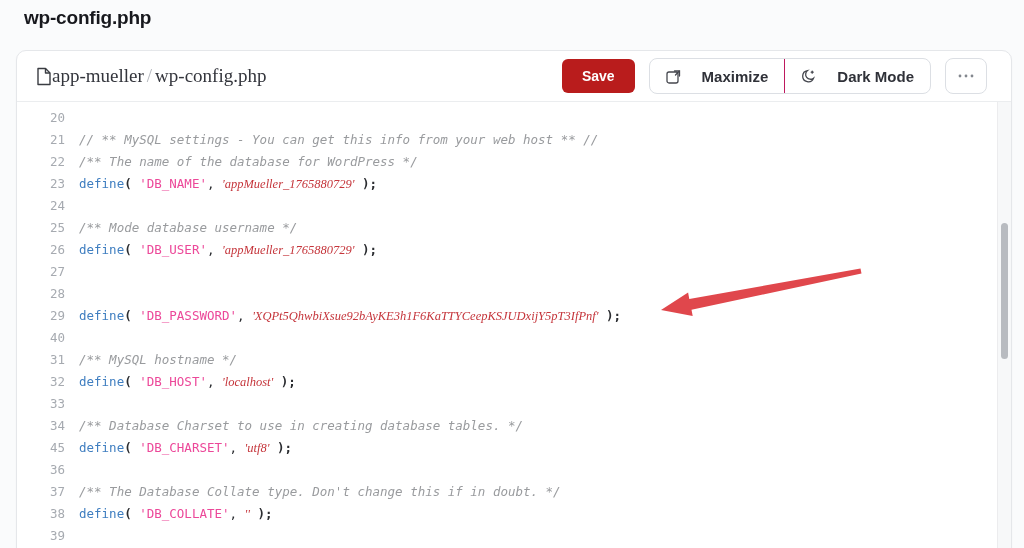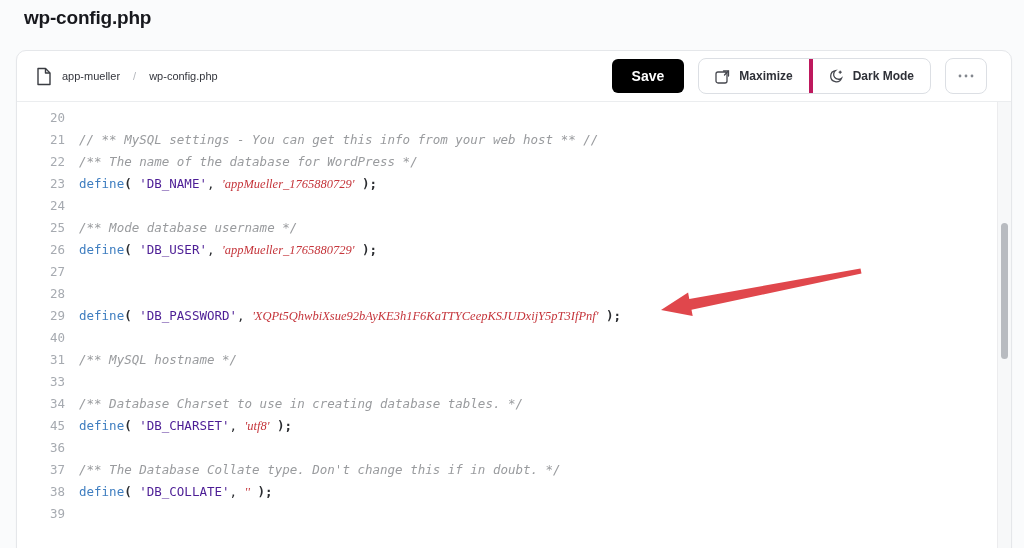--- a/index.html
+++ b/index.html
@@ -18,56 +18,56 @@
     position:absolute; left:16px; top:50px; width:996px; height:510px;
     background:#ffffff; border:1px solid #e5e7ea; border-radius:10px;
     box-shadow:0 1px 2px rgba(20,22,26,0.04);
   }
   .card-header {
     position:absolute; top:0; left:0; right:0; height:51px;
     display:flex; align-items:center;
     padding:0 24px 0 19px;
     border-bottom:1px solid #ebedef;
   }
-  .crumbs { display:flex; align-items:center; gap:10px; font-size:11px; color:#33353c; }
+  .crumbs { display:flex; align-items:center; font-size:19px; color:#33353c;font-family:Liberation Serif, serif; }
   .crumb-sep { color:#b4b7bd; padding:0 3px; }
   .hdr-actions { margin-left:auto; display:flex; align-items:center; gap:14px; }
   .btn-save {
     height:34px; padding:0 20px; border:none; border-radius:6px;
     background:#5a6bd5; color:#ffffff; font-size:14px; font-weight:bold;
     font-family:"Liberation Sans", sans-serif; cursor:pointer;
   }
   .btn-group {
     display:flex; align-items:stretch; height:36px;
     border:1px solid #dcdfe4; border-radius:8px; background:#fff; overflow:hidden;
   }
   .btn-seg {
-    display:flex; align-items:center; gap:9px; padding:0 16px;
+    display:flex; align-items:center; gap:21px; padding:0 16px;
     background:none; border:none; cursor:pointer;
-    font-size:12px; font-weight:bold; color:#2f3138;
+    font-size:15px; font-weight:bold; color:#2f3138;
     font-family:"Liberation Sans", sans-serif;
   }
-  .btn-seg + .btn-seg { border-left:4px solid #be185d; }
+  .btn-seg + .btn-seg { border-left:1px solid #be185d; }
   .btn-more {
     width:42px; height:36px; border:1px solid #dcdfe4; border-radius:8px;
     background:#fff; display:flex; align-items:center; justify-content:center; cursor:pointer;
   }
   .icon { display:inline-flex; flex-shrink:0; }
   
   .editor { position:absolute; top:51px; bottom:0; left:0; right:0; display:flex; overflow:hidden; }
   .code-scroll {
     flex:1; padding-top:5px; background:#fff;
     font-family:"DejaVu Sans Mono", monospace; font-size:12.5px;
   }
   .code-line { display:flex; height:22px; line-height:22px; }
   .ln { width:48px; text-align:right; color:#a6aab0; flex-shrink:0; user-select:none; }
   .lc { padding-left:14px; white-space:pre; color:#2b2d31; }
   .tk-comment { color:#999b9e; font-style:italic;text-align:right; }
   .tk-keyword { color:#3f7ec0; }
-  .tk-string  { color:#4c1d95; }
+  .tk-string  { color:#ec4899; }
   .tk-string2 { color:#c5353b; font-style:italic;font-family:Liberation Serif, serif; }
   .tk-punct   { color:#2b2d31; font-weight:bold; }
   .tk-plain   { color:#2b2d31; }
   .scroll-gutter {
     width:14px; background:#f7f8f9; border-left:1px solid #ececee; position:relative;
   }
   .scroll-thumb {
     position:absolute; left:3px; width:7px; top:121px; height:136px;
     background:#b8bbc0; border-radius:4px; cursor:pointer;
   }
@@ -85,21 +85,21 @@
         <svg width="16" height="19" viewBox="0 0 16 19" fill="none" stroke="#3a3c42" stroke-width="1.4" stroke-linejoin="round">
           <path d="M2 1.5 H9.5 L14 6 V17.5 H2 Z"></path>
           <path d="M9.5 1.5 V6 H14"></path>
         </svg>
       </span>
       <span>app-mueller</span>
       <span class="crumb-sep">/</span>
       <span>wp-config.php</span>
     </div>
     <div class="hdr-actions">
-      <button class="btn-save" style="background: #000000;">Save</button>
+      <button class="btn-save" style="background: #b91c1c;">Save</button>
       <div class="btn-group">
         <button class="btn-seg">
           <span class="icon">
             <svg width="15" height="15" viewBox="0 0 15 15" fill="none" stroke="#45474e" stroke-width="1.3">
               <rect x="1" y="3" width="11" height="11" rx="2"></rect>
               <path d="M8.5 2 H13.5 V7" stroke-linecap="round"></path>
               <path d="M13.2 2.3 L9.5 6" stroke-linecap="round"></path>
             </svg>
           </span>
           <span>Maximize</span>
@@ -169,20 +169,24 @@
         </div>
         <div class="code-line">
           <span class="ln">40</span>
           <span class="lc"></span>
         </div>
         <div class="code-line">
           <span class="ln">31</span>
           <span class="lc"><span class="tk-comment">/** MySQL hostname */</span></span>
         </div>
         <div class="code-line">
+          <span class="ln">32</span>
+          <span class="lc"><span class="tk-keyword">define</span><span class="tk-punct">(</span><span class="tk-plain"> </span><span class="tk-string">'DB_HOST'</span><span class="tk-plain">, </span><span class="tk-string2">'localhost'</span><span class="tk-plain"> </span><span class="tk-punct">);</span></span>
+        </div>
+        <div class="code-line">
           <span class="ln">33</span>
           <span class="lc"></span>
         </div>
         <div class="code-line">
           <span class="ln">34</span>
           <span class="lc"><span class="tk-comment">/** Database Charset to use in creating database tables. */</span></span>
         </div>
         <div class="code-line">
           <span class="ln">45</span>
           <span class="lc"><span class="tk-keyword">define</span><span class="tk-punct">(</span><span class="tk-plain"> </span><span class="tk-string">'DB_CHARSET'</span><span class="tk-plain">, </span><span class="tk-string2">'utf8'</span><span class="tk-plain"> </span><span class="tk-punct">);</span></span>

